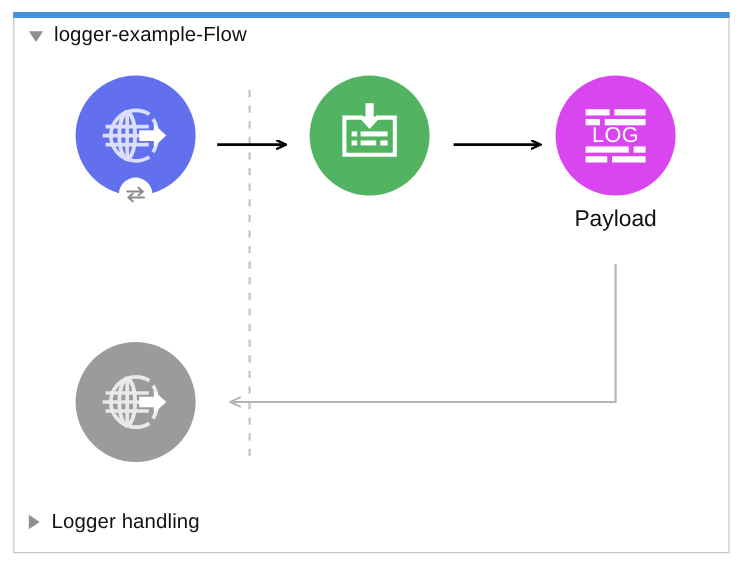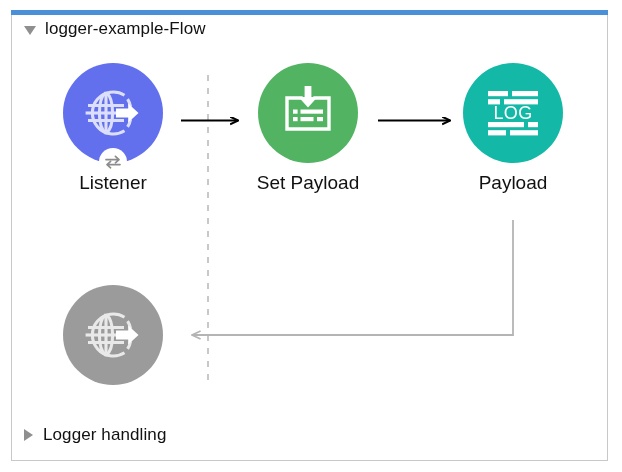--- a/index.html
+++ b/index.html
@@ -189,43 +189,41 @@
         </g>
         <path d="M33,25.6 L45.2,25.6 L45.2,20.4 L55.5,30 L45.2,39.6 L45.2,34.4 L33,34.4 Z" fill="#ffffff"></path>
       </svg>
       <div class="badge">
         <svg width="20" height="20" viewBox="0 0 20 20">
           <path d="M3,7.6 L15.5,7.6 M12.4,4.4 L16,7.6 L12.4,10.8" fill="none" stroke="#8c8c8c" stroke-width="1.7" stroke-linecap="round" stroke-linejoin="round"></path>
           <path d="M17,12.6 L4.5,12.6 M7.6,9.4 L4,12.6 L7.6,15.8" fill="none" stroke="#8c8c8c" stroke-width="1.7" stroke-linecap="round" stroke-linejoin="round"></path>
         </svg>
       </div>
     </div>
-    <div class="node-label">Listener</div>
   </div>
 
   <div class="node" style="left:253px; top:63px;">
     <div class="node-circle" style="background:#52b462;">
       <svg width="58" height="58" viewBox="0 0 58 58">
 
         <path d="M8,14 L22,14 M36,14 L50,14 M8,14 L8,45 L50,45 L50,14" fill="none" stroke="#ffffff" stroke-width="3.4" stroke-linecap="square"></path>
 
         <path d="M25.6,2 L32.4,2 L32.4,13 L38.5,13 L29,23.5 L19.5,13 L25.6,13 Z" fill="#ffffff"></path>
 
         <rect x="14" y="25.5" width="4.6" height="4.2" fill="#ffffff"></rect>
         <rect x="21.5" y="25.5" width="22.5" height="4.2" fill="#ffffff"></rect>
         <rect x="14" y="33" width="4.6" height="4.2" fill="#ffffff"></rect>
         <rect x="21.5" y="33" width="13" height="4.2" fill="#ffffff"></rect>
         <rect x="38" y="33" width="6" height="4.2" fill="#ffffff"></rect>
       </svg>
     </div>
-    <div class="node-label">Set Payload</div>
   </div>
 
   <div class="node" style="left:458px; top:63px;">
-    <div class="node-circle" style="background:#14b8a6;">
+    <div class="node-circle" style="background:#d946ef;">
       <svg width="62" height="58" viewBox="0 0 62 58">
         <rect x="6" y="7" width="20" height="5.2" fill="#ffffff"></rect>
         <rect x="30" y="7" width="26" height="5.2" fill="#ffffff"></rect>
         <rect x="6" y="15.2" width="12" height="5.2" fill="#ffffff"></rect>
         <rect x="22" y="15.2" width="34" height="5.2" fill="#ffffff"></rect>
         <text x="31" y="34.5" fill="#ffffff" text-anchor="middle" font-family="Liberation Sans, sans-serif" font-size="18" font-weight="400" letter-spacing="0.4">LOG</text>
         <rect x="6" y="38" width="36" height="5.2" fill="#ffffff"></rect>
         <rect x="46" y="38" width="10" height="5.2" fill="#ffffff"></rect>
         <rect x="6" y="46.2" width="18" height="5.2" fill="#ffffff"></rect>
         <rect x="28" y="46.2" width="28" height="5.2" fill="#ffffff"></rect>

